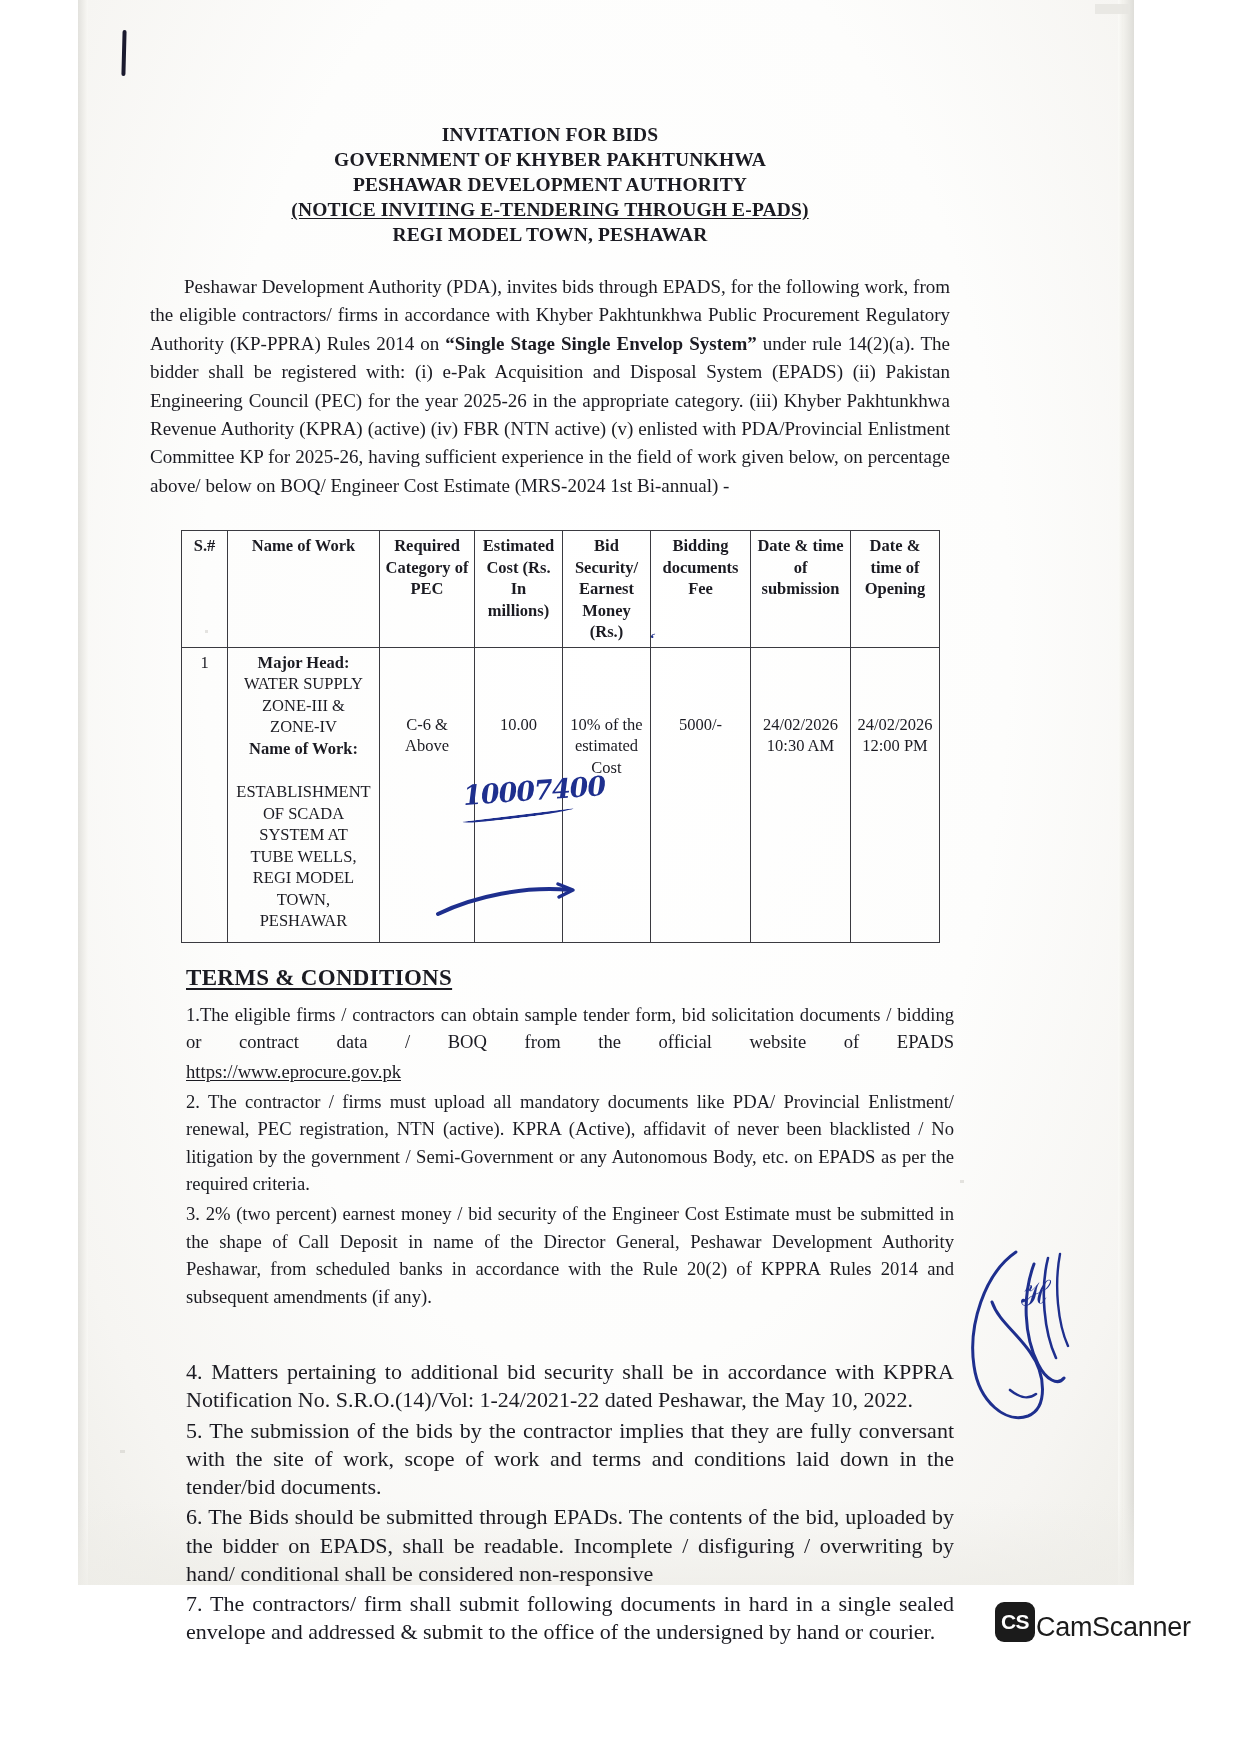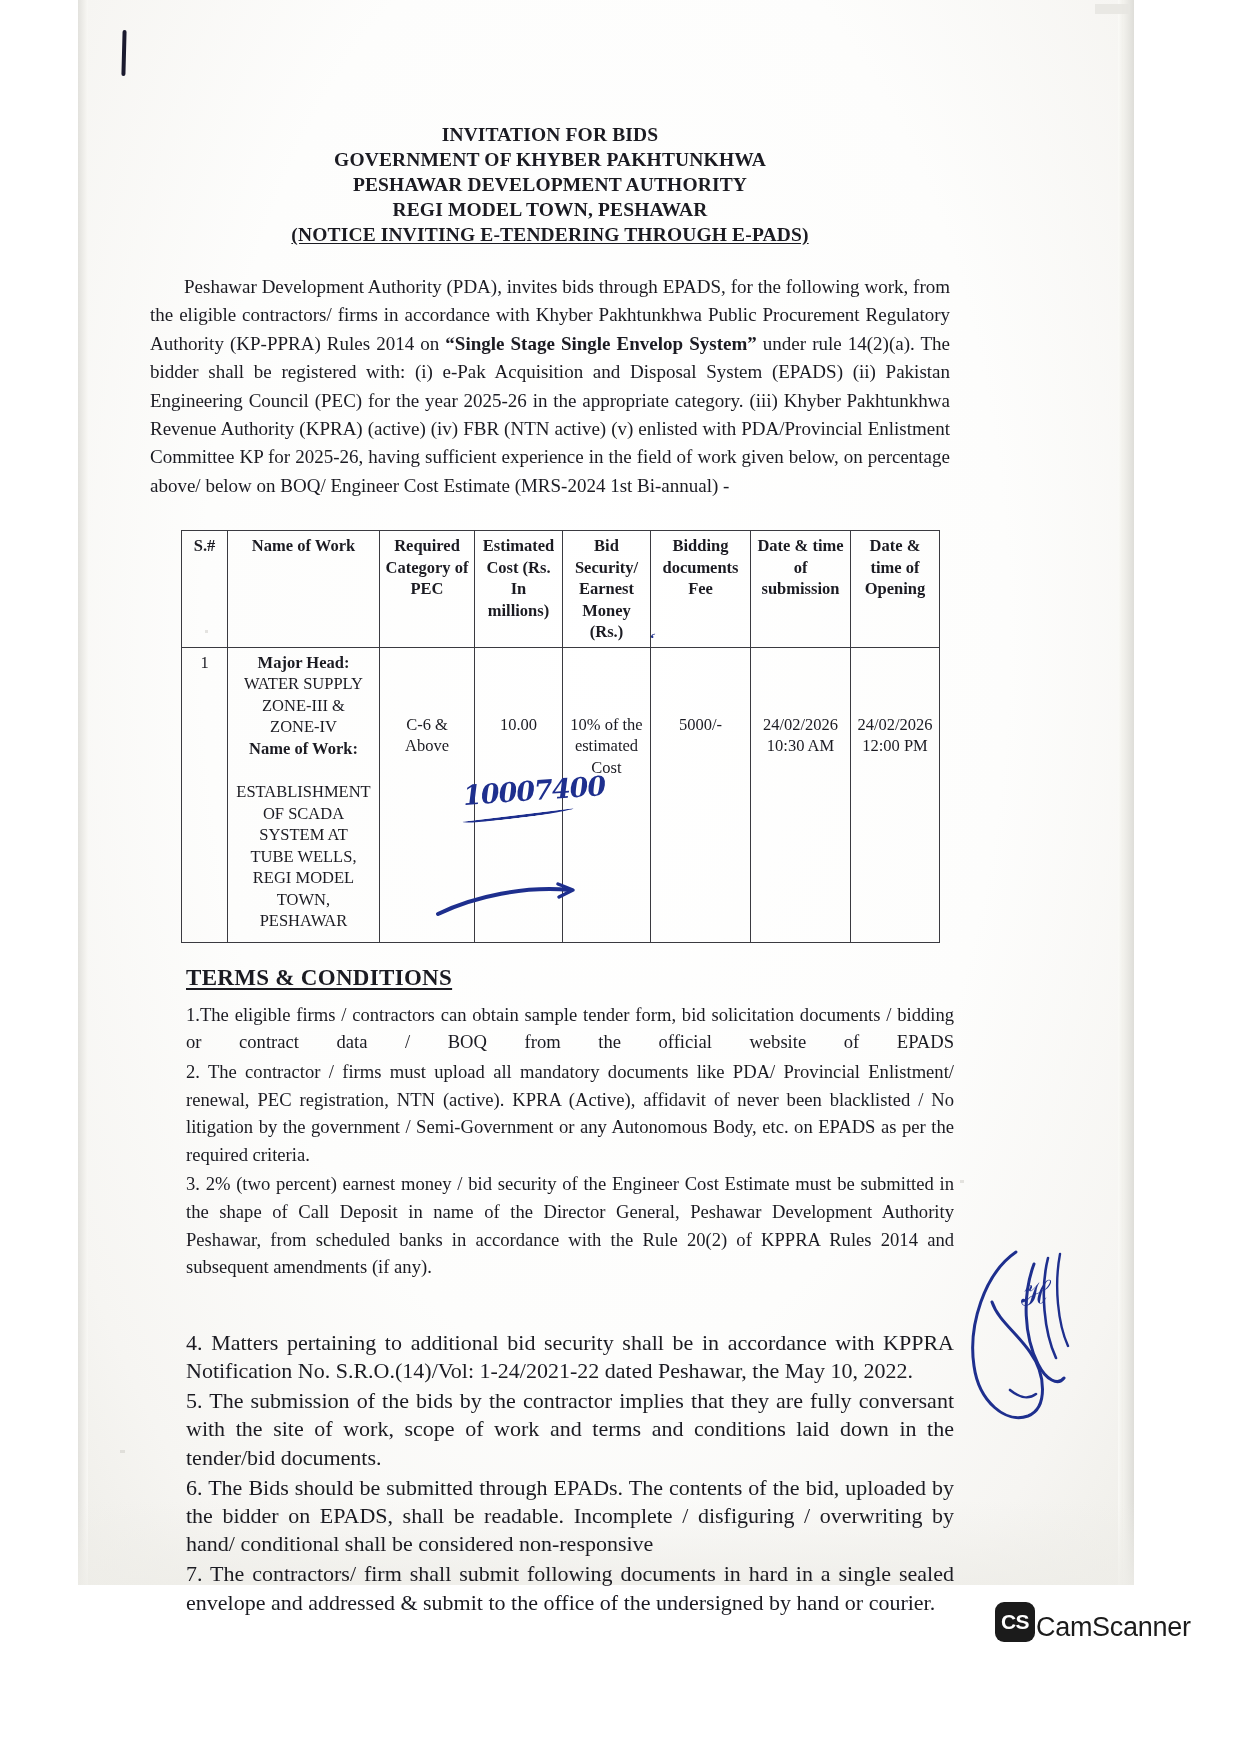--- a/index.html
+++ b/index.html
@@ -285,22 +285,22 @@
   <div class="speck" style="left:205px; top:630px; width:3px; height:3px;"></div>
   <div class="speck" style="left:960px; top:1180px; width:4px; height:3px;"></div>
   <div class="speck" style="left:120px; top:1450px; width:5px; height:3px;"></div>
 
   <div class="content">
 
     <div class="title-block">
       <div class="title-line">INVITATION FOR BIDS</div>
       <div class="title-line">GOVERNMENT OF KHYBER PAKHTUNKHWA</div>
       <div class="title-line">PESHAWAR DEVELOPMENT AUTHORITY</div>
+      <div class="title-line underline">(NOTICE INVITING E-TENDERING THROUGH E-PADS)</div>
       <div class="title-line">REGI MODEL TOWN, PESHAWAR</div>
-      <div class="title-line underline">(NOTICE INVITING E-TENDERING THROUGH E-PADS)</div>
     </div>
 
     <div class="intro"><span class="indent"></span><span>Peshawar Development Authority (PDA), invites bids through EPADS, for the following work, from the eligible contractors/ firms in accordance with Khyber Pakhtunkhwa Public Procurement Regulatory Authority (KP-PPRA) Rules 2014 on </span><span class="b">“Single Stage Single Envelop System”</span><span> under rule 14(2)(a). The bidder shall be registered with: (i) e-Pak Acquisition and Disposal System (EPADS) (ii) Pakistan Engineering Council (PEC) for the year 2025-26 in the appropriate category. (iii) Khyber Pakhtunkhwa Revenue Authority (KPRA) (active) (iv) FBR (NTN active) (v) enlisted with PDA/Provincial Enlistment Committee KP for 2025-26, having sufficient experience in the field of work given below, on percentage above/ below on BOQ/ Engineer Cost Estimate (MRS-2024 1st Bi-annual) -</span></div>
 
     <div class="tender-table-wrap">
       <table class="tender">
         <colgroup>
           <col class="col-sn">
             <col class="col-work">
             <col class="col-cat">
@@ -348,20 +348,21 @@
             <td><span class="cell-pad-top"></span><span>24/02/2026</span><br><span>12:00 PM</span></td>
           </tr>
         </tbody>
       </table>
     </div>
 
     <div class="terms-head">TERMS &amp; CONDITIONS</div>
 
     <div class="terms">
       <div class="term-p just-force"><span>1.The eligible firms / contractors can obtain sample tender form, bid solicitation documents / bidding or contract data / BOQ from the official website of EPADS </span></div>
+      <div class="term-p"><span class="link">https://www.eprocure.gov.pk</span></div>
       <div class="term-p"><span>2. The contractor / firms must upload all mandatory documents like PDA/ Provincial Enlistment/ renewal, PEC registration, NTN (active). KPRA (Active), affidavit of never been blacklisted / No litigation by the government / Semi-Government or any Autonomous Body, etc. on EPADS as per the required criteria.</span></div>
       <div class="term-p"><span>3. 2% (two percent) earnest money / bid security of the Engineer Cost Estimate must be submitted in the shape of Call Deposit in name of the Director General, Peshawar Development Authority Peshawar, from scheduled banks in accordance with the Rule 20(2) of KPPRA Rules 2014 and subsequent amendments (if any).</span></div>
 
       <div class="gap-block"></div>
 
       <div class="term-p lower"><span>4. Matters pertaining to additional bid security shall be in accordance with KPPRA Notification No. S.R.O.(14)/Vol: 1-24/2021-22 dated Peshawar, the May 10, 2022.</span></div>
       <div class="term-p lower"><span>5. The submission of the bids by the contractor implies that they are fully conversant with the site of work, scope of work and terms and conditions laid down in the tender/bid documents.</span></div>
       <div class="term-p lower"><span>6. The Bids should be submitted through EPADs. The contents of the bid, uploaded by the bidder on EPADS, shall be readable. Incomplete / disfiguring / overwriting by hand/ conditional shall be considered non-responsive</span></div>
       <div class="term-p lower"><span>7. The contractors/ firm shall submit following documents in hard in a single sealed envelope and addressed &amp; submit to the office of the undersigned by hand or courier.</span></div>
     </div>

